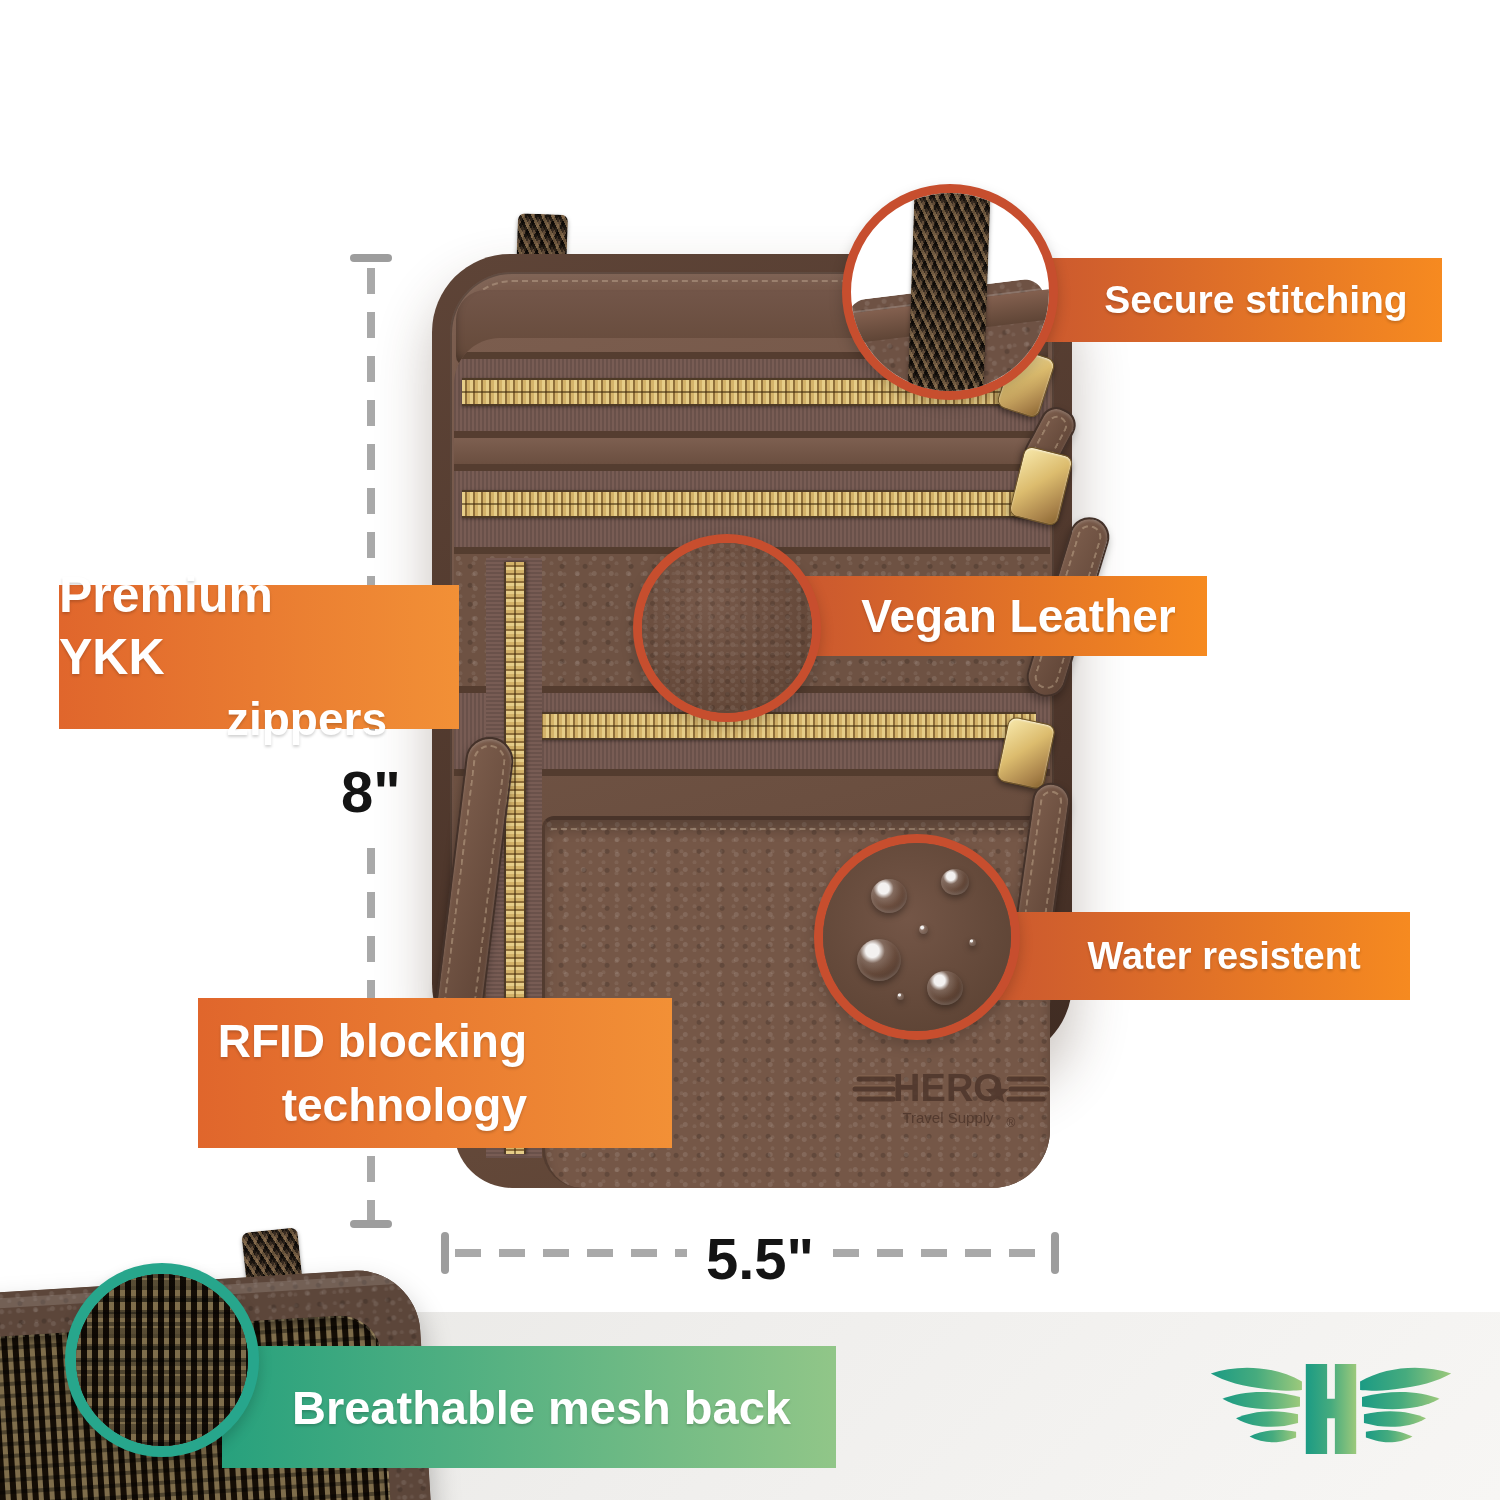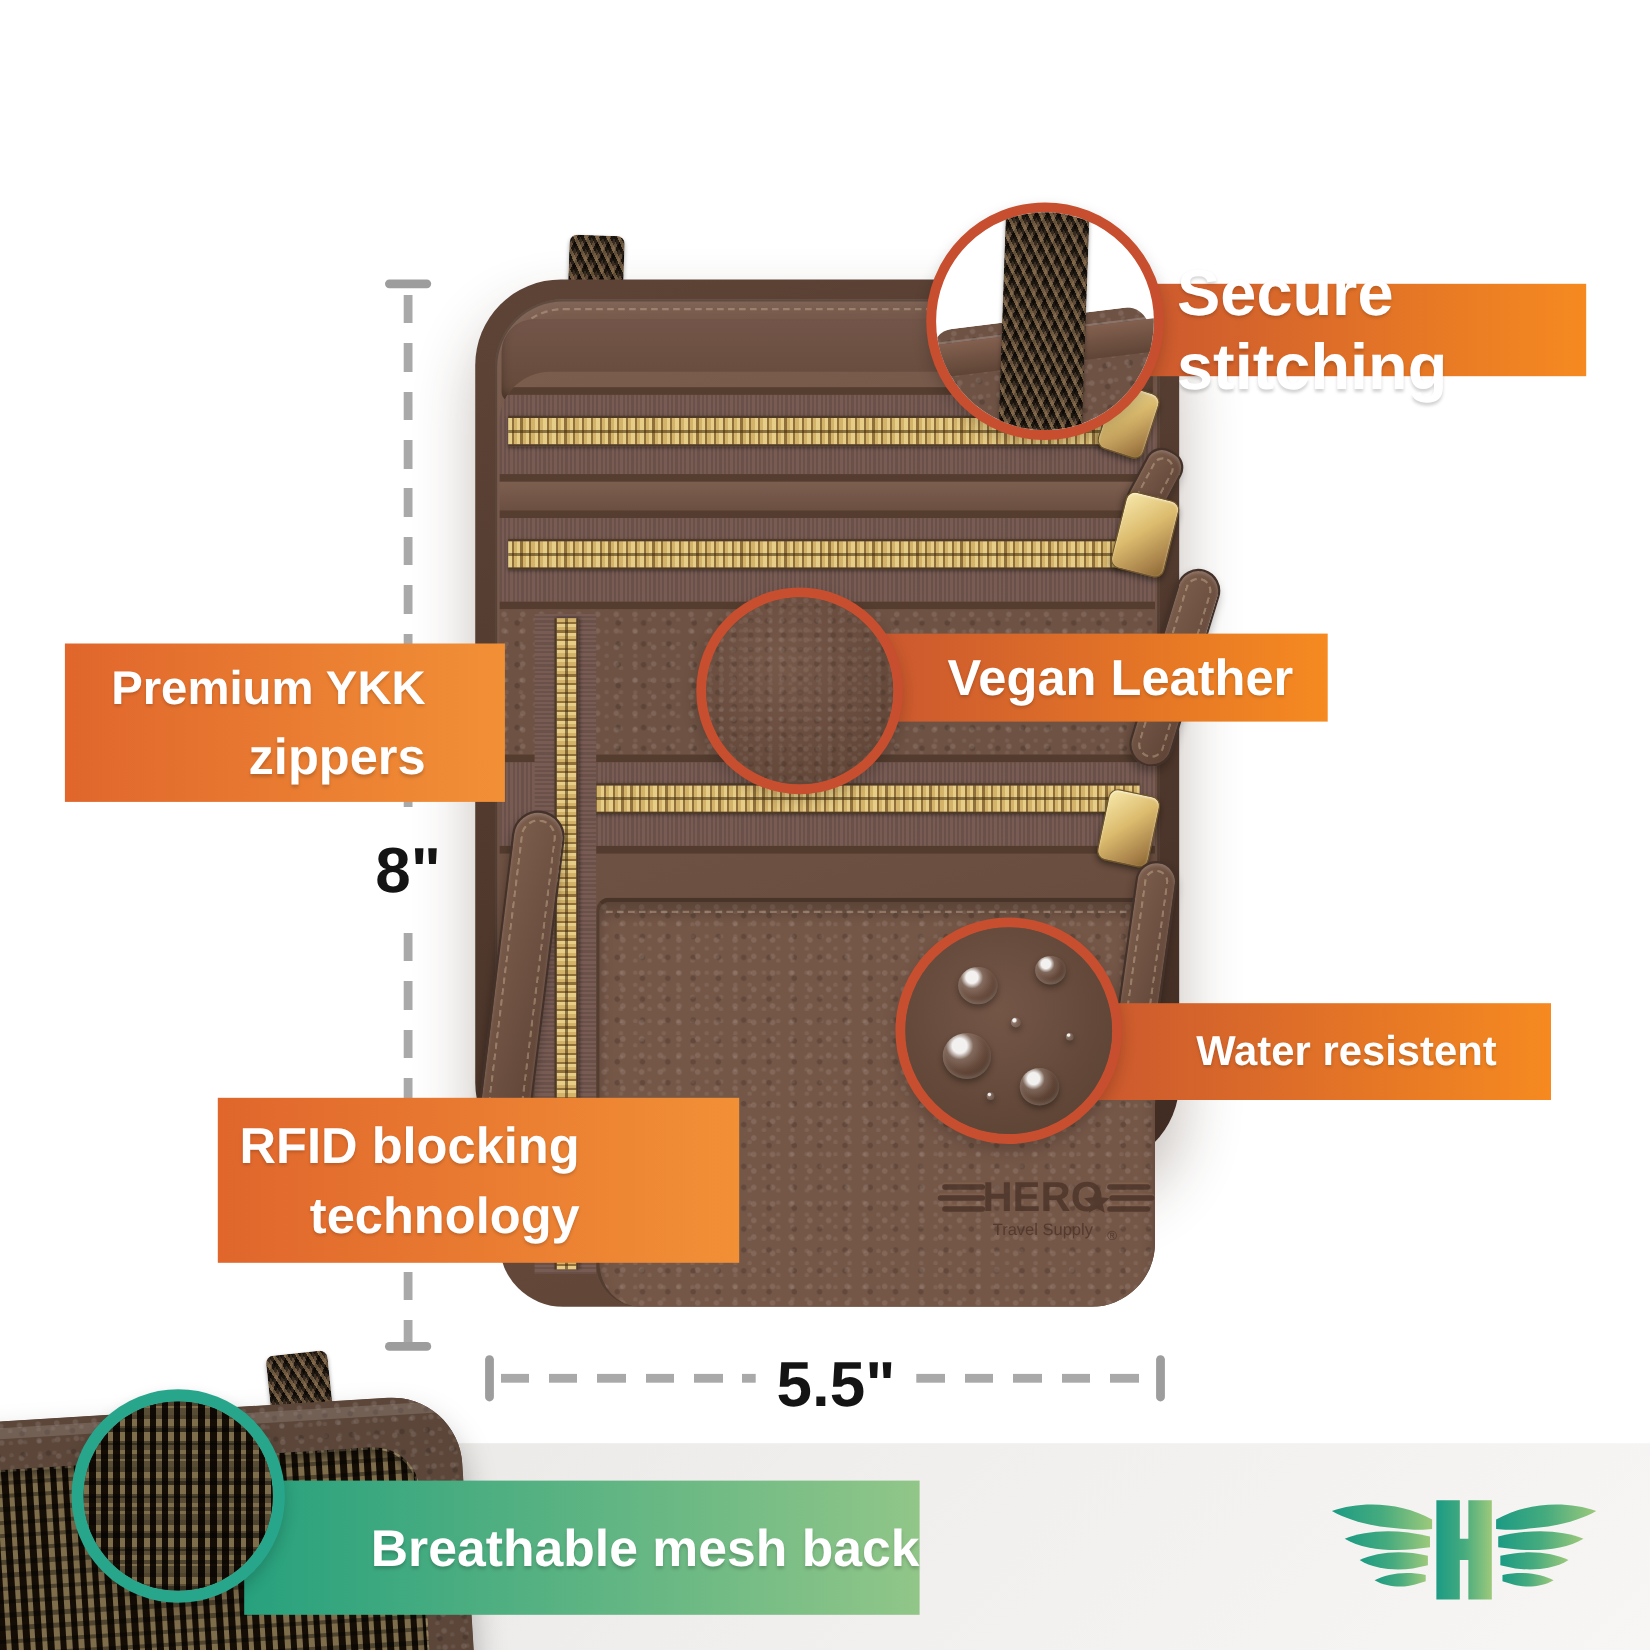--- a/index.html
+++ b/index.html
@@ -178,42 +178,42 @@
 
   <div class="slider" style="left:1016px;top:450px;width:50px;height:72px;transform:rotate(14deg);z-index:3;"></div>
   <div class="lstrap" style="left:1048px;top:514px;width:40px;height:186px;border-radius:20px;transform:rotate(17deg);z-index:3;"></div>
 
   <div class="slider" style="left:1002px;top:720px;width:48px;height:66px;transform:rotate(12deg);z-index:3;"></div>
   <div class="lstrap" style="left:1022px;top:782px;width:38px;height:184px;border-radius:19px;transform:rotate(8deg);z-index:3;"></div>
 
   <div class="lstrap" style="left:450px;top:736px;width:48px;height:300px;border-radius:24px;transform:rotate(7deg);z-index:3;"></div>
 
   <div class="lbl lbl-orange-r" style="left:1000px;top:258px;width:442px;height:84px;padding-left:70px;align-items:center;">
-    <span style="font-size:59px;">Secure stitching</span>
+    <span style="font-size:39px;">Secure stitching</span>
   </div>
 
   <div class="lbl lbl-orange-l" style="left:59px;top:585px;width:400px;height:144px;padding-right:72px;align-items:flex-end;line-height:62px;">
-    <span style="font-size:43px;">Premium YKK</span>
+    <span style="font-size:50px;">Premium YKK</span>
     <span style="font-size:46px;">zippers</span>
   </div>
 
   <div class="lbl lbl-orange-r" style="left:770px;top:576px;width:437px;height:80px;padding-left:60px;align-items:center;">
     <span style="font-size:46px;">Vegan Leather</span>
   </div>
 
   <div class="lbl lbl-orange-r" style="left:958px;top:912px;width:452px;height:88px;padding-left:80px;align-items:center;">
     <span style="font-size:38px;">Water resistent</span>
   </div>
 
   <div class="lbl lbl-orange-l" style="left:198px;top:998px;width:474px;height:150px;padding-right:145px;align-items:flex-end;line-height:64px;">
     <span style="font-size:46px;">RFID blocking</span>
     <span style="font-size:46px;">technology</span>
   </div>
 
-  <div class="lbl lbl-green" style="left:222px;top:1346px;width:614px;height:122px;padding-left:70px;align-items:flex-end;">
+  <div class="lbl lbl-green" style="left:222px;top:1346px;width:614px;height:122px;padding-left:70px;align-items:flex-start;">
     <span style="font-size:47px;">Breathable mesh back</span>
   </div>
 
   <div class="circle" style="left:842px;top:184px;width:216px;height:216px;background:#fff;">
     <div class="cfill pebble" style="top:96px;background-color:#6e5244;transform:rotate(-7deg);border-radius:20px;"></div>
     <div style="position:absolute;left:-12px;top:108px;width:230px;height:30px;background:linear-gradient(180deg,#83604f,#5f4536);border-radius:15px;transform:rotate(-7deg);box-shadow:0 -2px 0 rgba(255,255,255,.2);"></div>
     <div class="webbing" style="position:absolute;left:60px;top:-8px;width:76px;height:216px;transform:rotate(2deg);"></div>
   </div>
 
 

